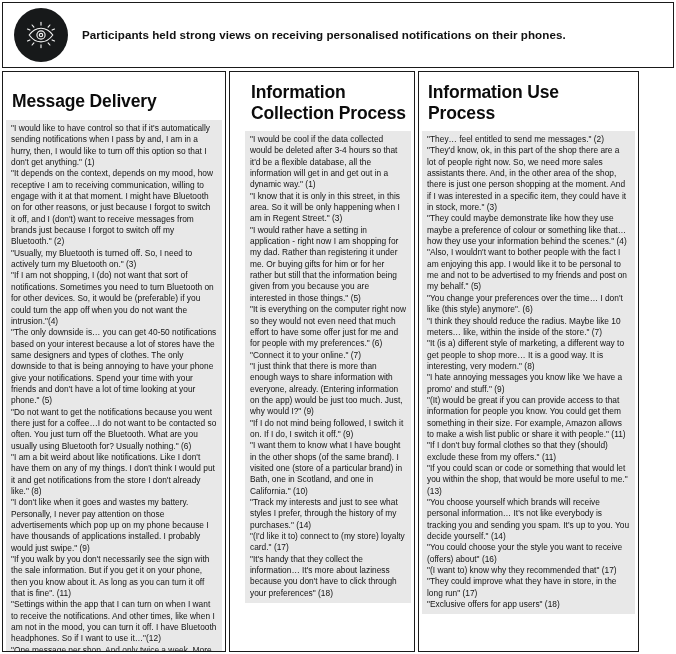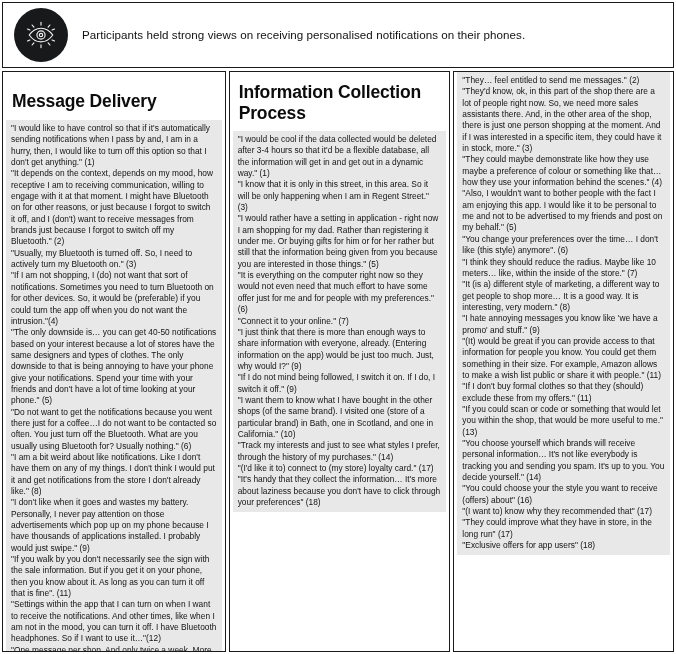--- a/index.html
+++ b/index.html
@@ -46,20 +46,21 @@
     background: #17191a;
     display: flex;
     align-items: center;
     justify-content: center;
   }
   .eye-badge svg { display: block; }
 
   .header-text {
     flex: 1 1 auto;
     padding-right: 10px;
+    font-weight: bold;
   }
   .header-line {
     font-size: 11.6px;
     line-height: 16.5px;
     color: #111111;
     letter-spacing: 0.05px;
     white-space: nowrap;
   }
 
   
@@ -75,21 +76,21 @@
 
   .column {
     box-sizing: border-box;
     border: 1.5px solid #1a1a1a;
     background: #ffffff;
     display: flex;
     flex-direction: column;
     overflow: hidden;
   }
   .col-1 { width: 224px; }
-  .col-2 { width: 222px; }
+  .col-2 { width: 186px; padding-left: 12px; }
   .col-3 { width: 221px; }
 
   .col-title {
     font-size: 17.5px;
     font-weight: bold;
     line-height: 21px;
     padding: 10px 8px 7px 9px;
     color: #0c0c0c;
     letter-spacing: -0.15px;
   }
@@ -171,20 +172,21 @@
           <p class="quote">"I just think that there is more than enough ways to share information with everyone, already. (Entering information on the app) would be just too much. Just, why would I?" (9)</p>
           <p class="quote">"If I do not mind being followed, I switch it on. If I do, I switch it off." (9)</p>
           <p class="quote">"I want them to know what I have bought in the other shops (of the same brand). I visited one (store of a particular brand) in Bath, one in Scotland, and one in California." (10)</p>
           <p class="quote">"Track my interests and just to see what styles I prefer, through the history of my purchases." (14)</p>
           <p class="quote">"(I'd like it to) connect to (my store) loyalty card." (17)</p>
           <p class="quote">"It's handy that they collect the information… It's more about laziness because you don't have to click through your preferences" (18)</p>
         </div>
     </div>
 
     <div class="column col-3">
+      <div class="col-title">Information Use Process</div>
       <div class="quote-block">
           <p class="quote">"They… feel entitled to send me messages." (2)</p>
           <p class="quote">"They'd know, ok, in this part of the shop there are a lot of people right now. So, we need more sales assistants there. And, in the other area of the shop, there is just one person shopping at the moment. And if I was interested in a specific item, they could have it in stock, more." (3)</p>
           <p class="quote">"They could maybe demonstrate like how they use maybe a preference of colour or something like that… how they use your information behind the scenes." (4)</p>
           <p class="quote">"Also, I wouldn't want to bother people with the fact I am enjoying this app. I would like it to be personal to me and not to be advertised to my friends and post on my behalf." (5)</p>
           <p class="quote">"You change your preferences over the time… I don't like (this style) anymore". (6)</p>
           <p class="quote">"I think they should reduce the radius. Maybe like 10 meters… like, within the inside of the store." (7)</p>
           <p class="quote">"It (is a) different style of marketing, a different way to get people to shop more… It is a good way. It is interesting, very modern." (8)</p>
           <p class="quote">"I hate annoying messages you know like 'we have a promo' and stuff." (9)</p>
           <p class="quote">"(It) would be great if you can provide access to that information for people you know. You could get them something in their size. For example, Amazon allows to make a wish list public or share it with people." (11)</p>

